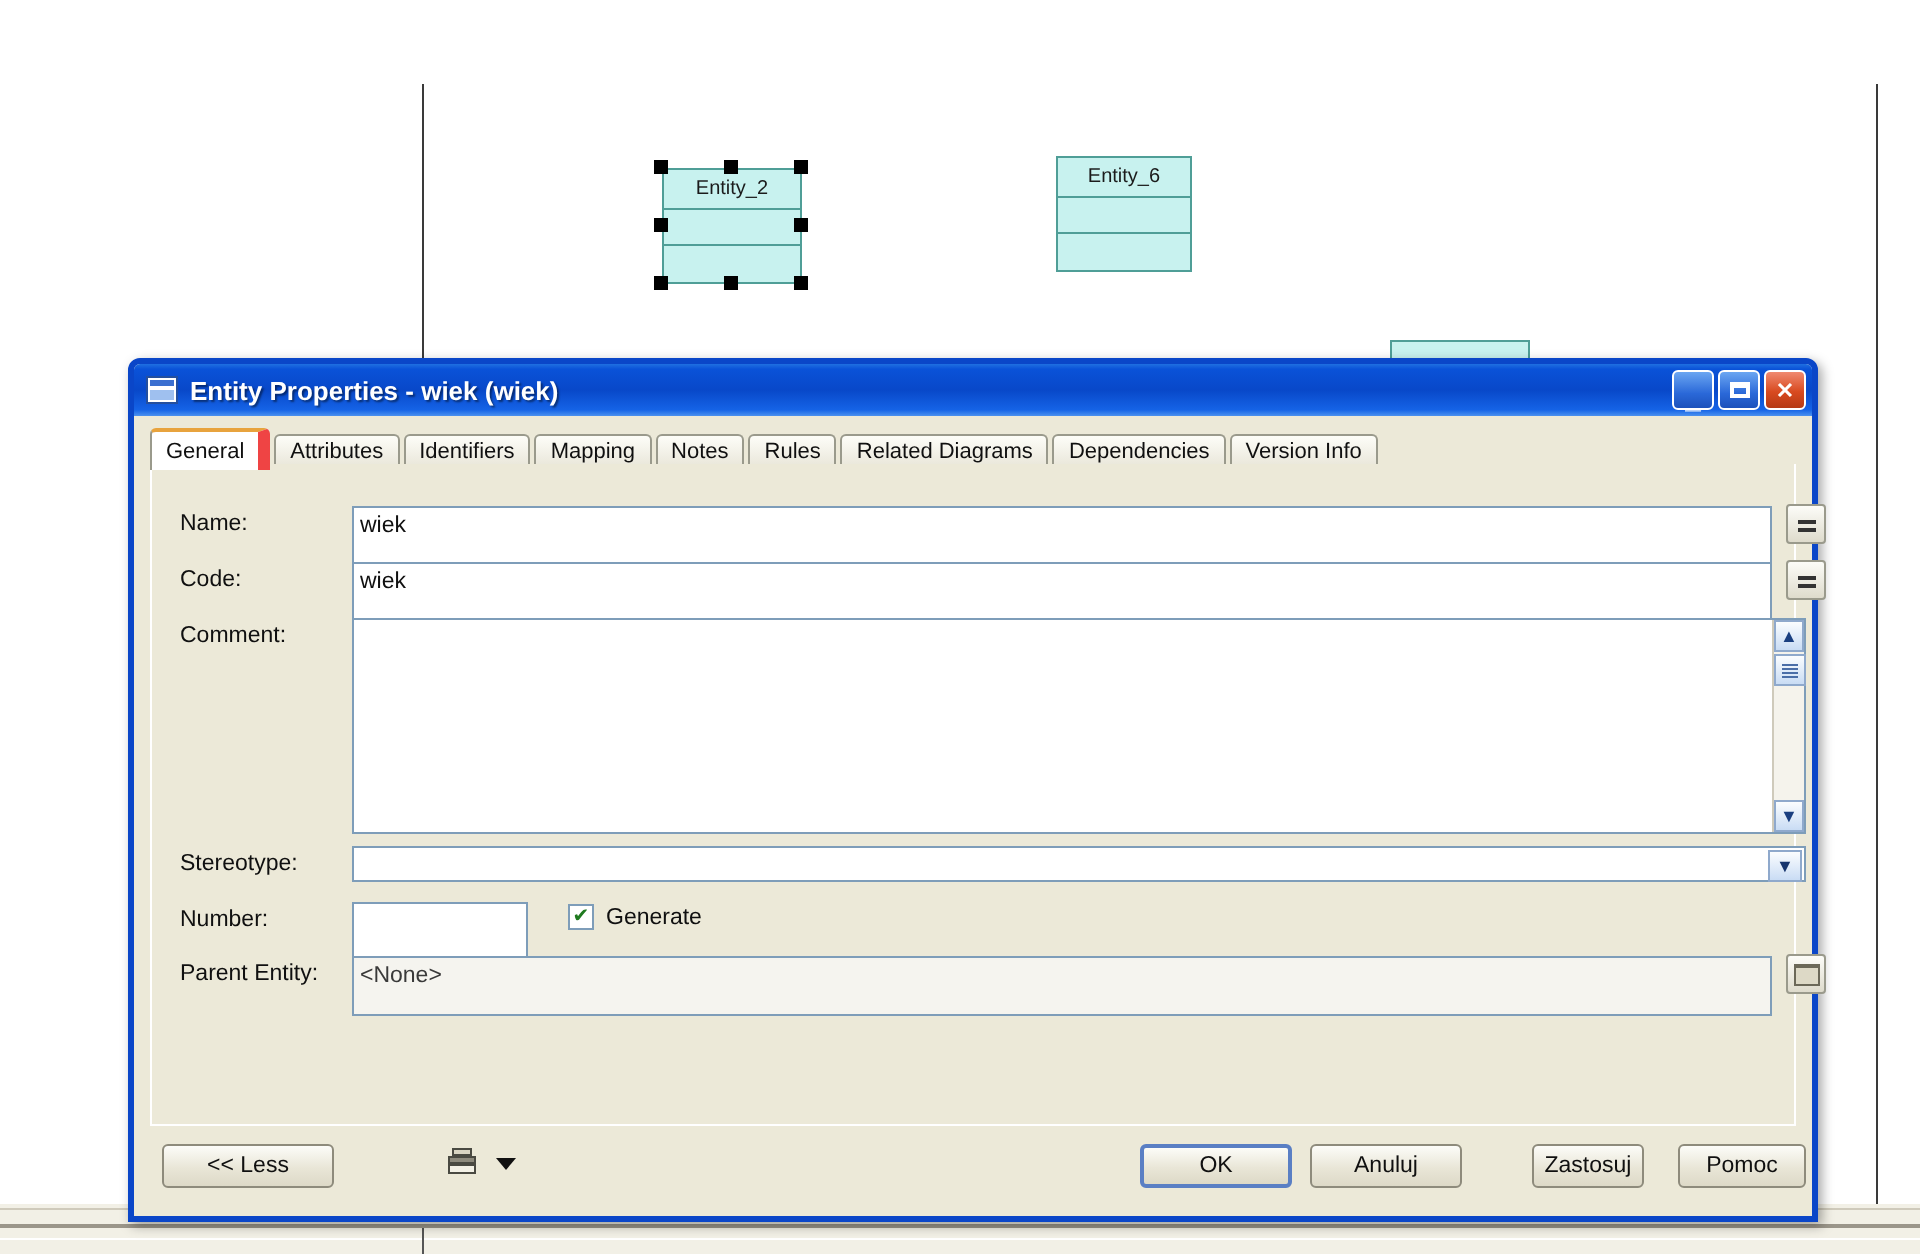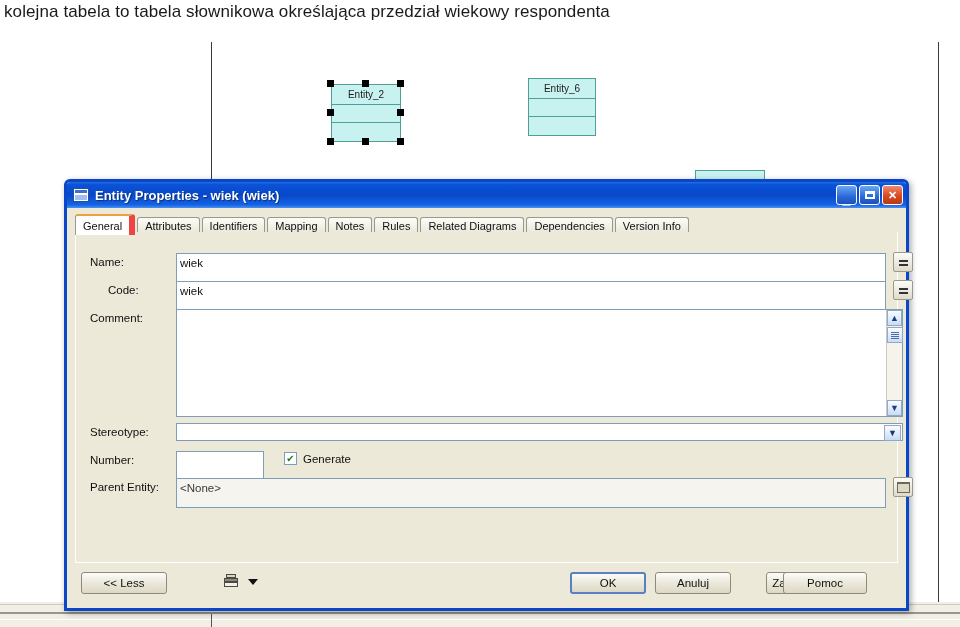--- a/index.html
+++ b/index.html
@@ -224,21 +224,20 @@
     position:absolute; top:16px; left:181px;
     width:0; height:0; border-left:5px solid transparent; border-right:5px solid transparent;
     border-top:6px solid #111;
   }
 </style>
 </head>
 <body>
 
 <div id="root">
 
-  <div class="caption">kolejna tabela to tabela słownikowa określająca przedział wiekowy respondenta</div>
 
   <div class="bg-canvas">
 
     <div class="bg-divider-v" style="left:211px; height:560px;"></div>
     <div class="bg-divider-v" style="left:938px; height:560px;"></div>
 
     <div class="entity" style="left:331px; top:42px; width:70px; height:58px;">
       <div class="e-title">Entity_2</div>
       <div class="e-row"></div>
       <div class="e-row"></div>
@@ -305,21 +304,21 @@
     </div>
 
     <div class="tabpage">
 
       <div class="frow" style="left:14px; top:24px;">
         <span class="flabel">Name:</span>
       </div>
       <div class="tinput" style="position:absolute; left:100px; top:21px; width:710px;">wiek</div>
       <div class="eqbtn" style="position:absolute; left:817px; top:20px;"></div>
 
-      <div class="frow" style="left:32px; top:52px;">
+      <div class="frow" style="left:14px; top:52px;">
         <span class="flabel">Code:</span>
       </div>
       <div class="tinput" style="position:absolute; left:100px; top:49px; width:710px;">wiek</div>
       <div class="eqbtn" style="position:absolute; left:817px; top:48px;"></div>
 
       <div class="frow" style="left:14px; top:80px;">
         <span class="flabel">Comment:</span>
       </div>
       <div style="position:absolute; left:100px; top:77px; width:727px; height:108px; background:#fff; border:1px solid #7e9db9;">
         <div style="position:absolute; left:3px; top:2px; right:18px; font-size:11.5px; color:#101010;"></div>
@@ -365,16 +364,16 @@
       <div class="printbtn">
         <i class="top"></i>
           <i class="mid"></i>
           <i></i>
       </div>
       <div class="dropcaret"></div>
 
       <div class="btn default" style="left:503px; width:76px;">OK</div>
       <div class="btn" style="left:588px; width:76px;">Anuluj</div>
       <div class="btn" style="left:699px; width:56px;text-align:center;">Zastosuj</div>
-      <div class="btn" style="left:716px; width:84px;">Pomoc</div>
+      <div class="btn" style="left:772px; width:64px;">Pomoc</div>
     </div>
   </div>
 </div>
 
 </body></html>

